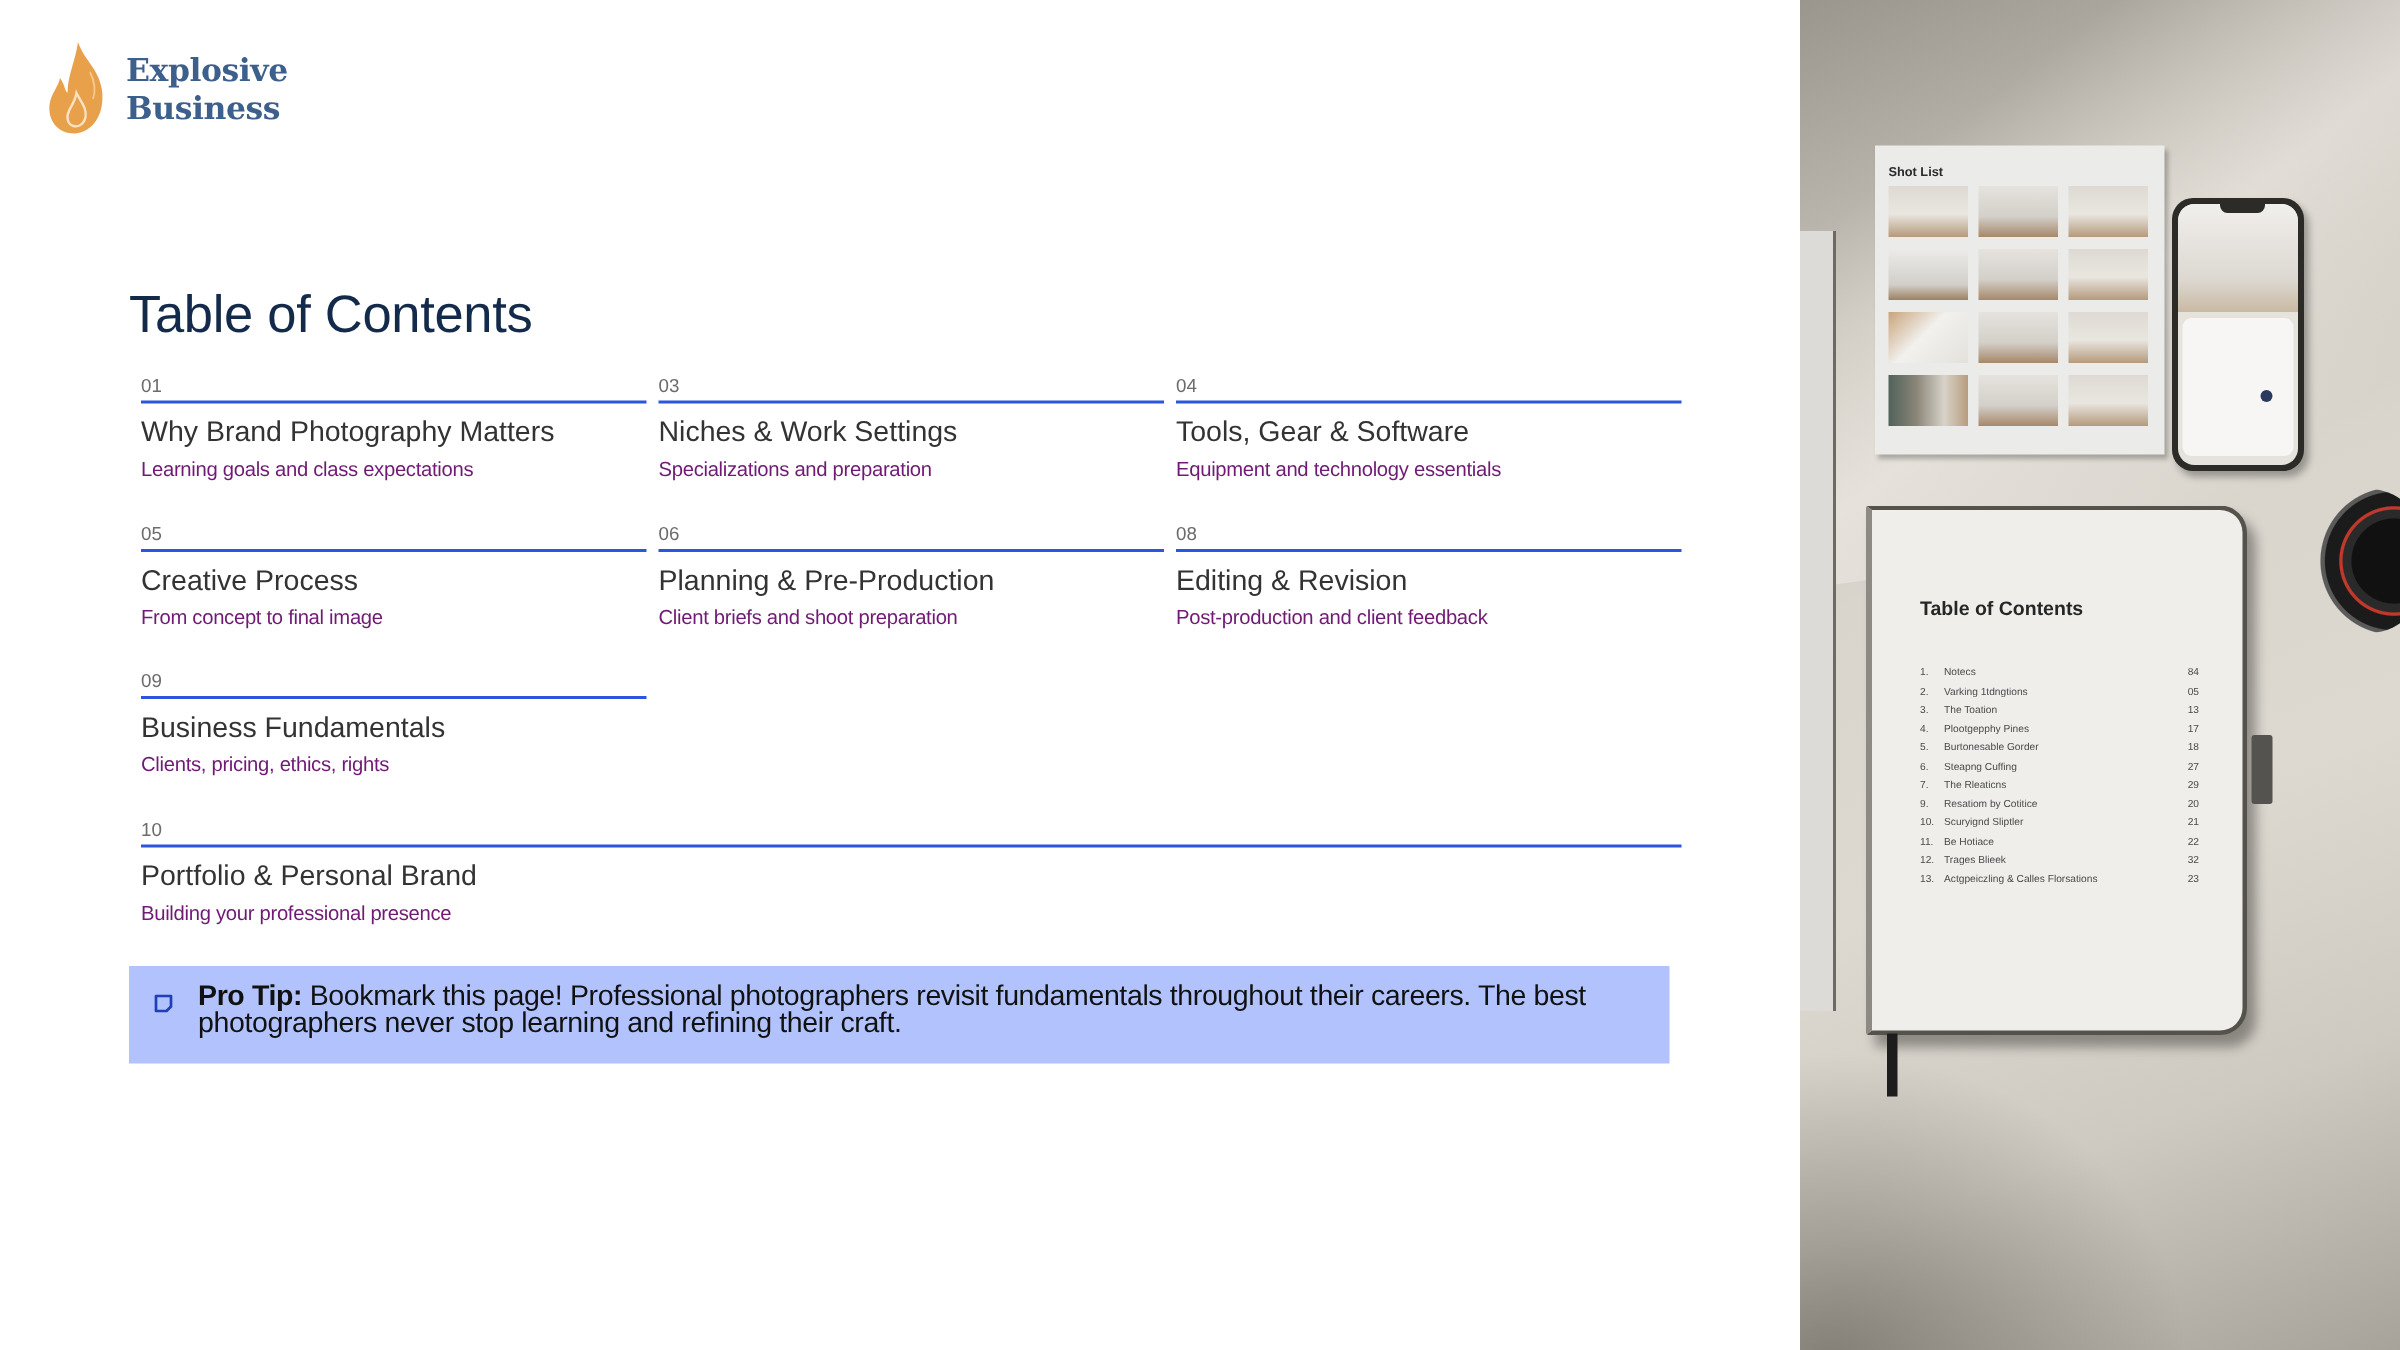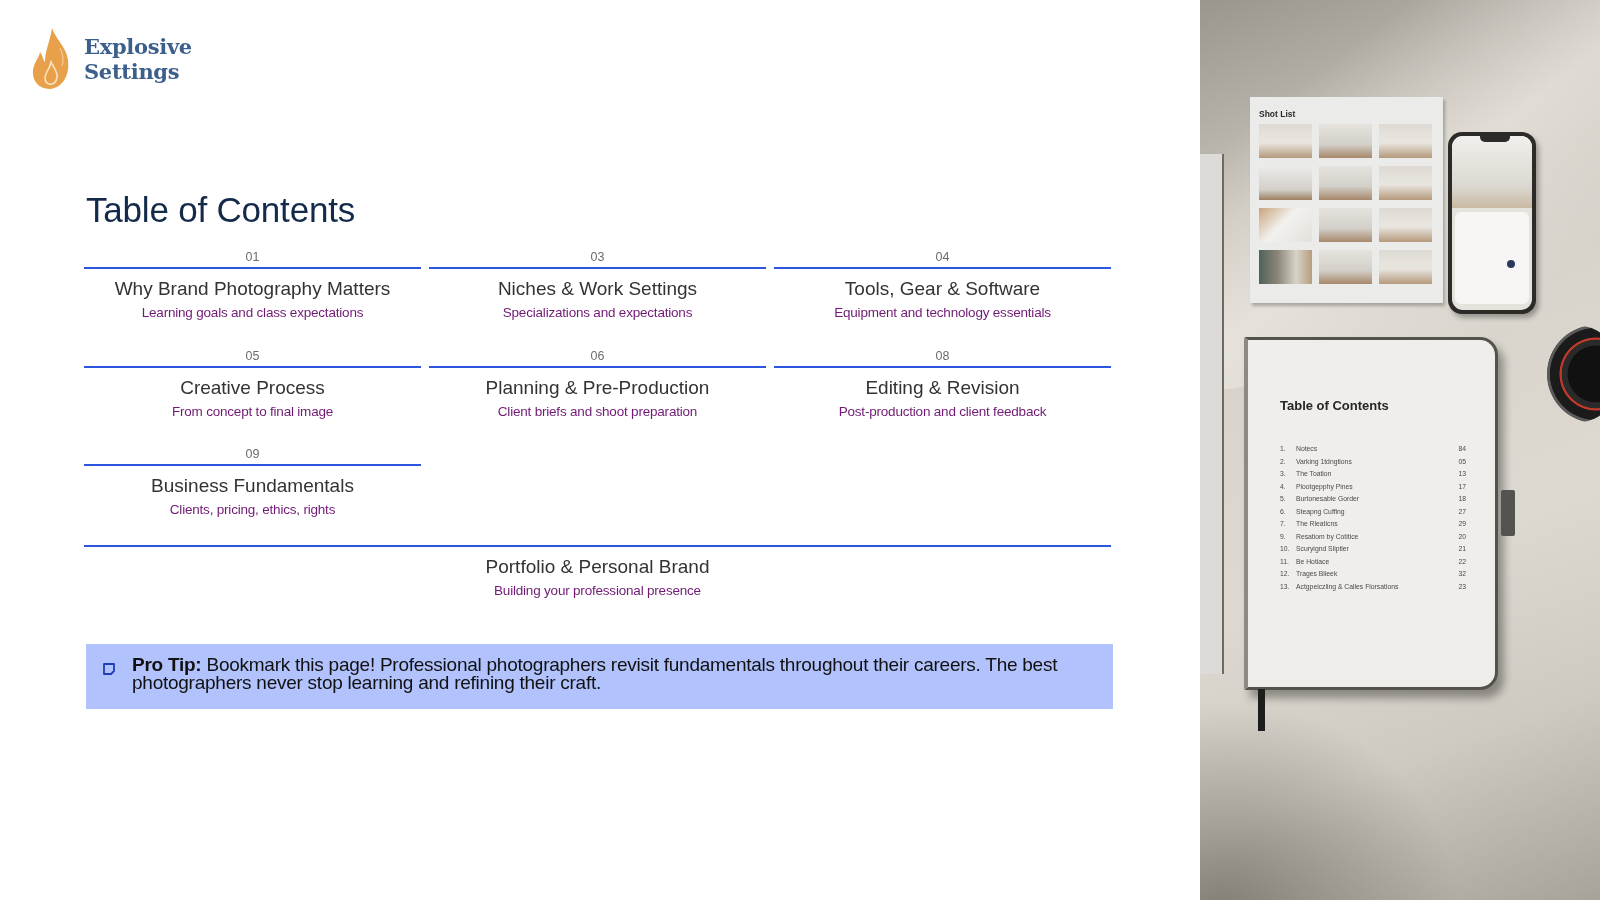--- a/index.html
+++ b/index.html
@@ -9,21 +9,21 @@
   
   .logo { position: absolute; left: 30px; top: 26px; display: flex; align-items: center; }
   .logo svg { width: 42px; height: 66px; }
   .logo-text { margin-left: 12px; font-family: "DejaVu Serif", serif; color: #3d5f8c; font-size: 21px; line-height: 25px; letter-spacing: -0.3px; font-weight: bold; }
   .logo-text span { display: block; }
 
   
   .page-title { position: absolute; left: 86px; top: 190px; font-size: 35px; color: #142a4a; font-weight: normal; letter-spacing: -0.2px; }
 
   
-  .toc { position: absolute; left: 84px; top: 247px; width: 1027px; display: grid; grid-template-columns: 337px 337px 337px; column-gap: 8px; row-gap: 0; text-align: center; }
+  .toc { position: absolute; left: 94px; top: 247px; width: 1027px; display: grid; grid-template-columns: 337px 337px 337px; column-gap: 8px; row-gap: 0; }
   .toc-item { height: 98.5px; }
   .toc-item.wide { grid-column: 1 / span 3; }
   .toc-num { font-size: 12.5px; color: #6c6c6c; height: 18px; line-height: 16px; padding-top: 2px; }
   .toc-rule { height: 2px; background: #2c55e0; margin-top: 2px; }
   .toc-title { font-size: 19px; color: #333333; margin-top: 10px; line-height: 20px; }
   .toc-sub { font-size: 13.5px; color: #701a75; margin-top: 5px; line-height: 18px; letter-spacing: -0.2px; }
 
   
   .tip { position: absolute; left: 86px; top: 644px; width: 1027px; height: 65px; background: #b1c2fd; display: flex; align-items: flex-start; padding: 12px 16px 0 16px; }
   .tip-icon { width: 14px; height: 14px; margin-top: 6px; margin-right: 16px; flex: 0 0 auto; }
@@ -69,38 +69,38 @@
 <body>
 
 <div class="logo">
   <svg viewBox="0 0 42 66">
     <path d="M22 2 C26 14 36 20 38 34 C40 50 32 62 20 63 C8 63 2 54 3 44 C4 36 9 32 10 26 C13 30 13 34 15 36 C15 24 20 16 22 2 Z" fill="#e9a04a"></path>
     <path d="M21 36 C24 42 28 46 27 52 C26 57 22 59 19 58 C15 57 14 52 16 48 C17 45 20 42 21 36 Z" fill="none" stroke="#fbe3c2" stroke-width="1.6"></path>
     <path d="M30 22 C33 28 34 34 32 40" fill="none" stroke="#f6c98f" stroke-width="1.2"></path>
   </svg>
   <div class="logo-text">
     <span>Explosive</span>
-    <span>Settings</span>
+    <span>Business</span>
   </div>
 </div>
 
 <h1 class="page-title">Table of Contents</h1>
 
 <div class="toc">
   <div class="toc-item">
     <div class="toc-num">01</div>
     <div class="toc-rule"></div>
     <div class="toc-title">Why Brand Photography Matters</div>
     <div class="toc-sub">Learning goals and class expectations</div>
   </div>
   <div class="toc-item">
     <div class="toc-num">03</div>
     <div class="toc-rule"></div>
     <div class="toc-title">Niches &amp; Work Settings</div>
-    <div class="toc-sub">Specializations and expectations</div>
+    <div class="toc-sub">Specializations and preparation</div>
   </div>
   <div class="toc-item">
     <div class="toc-num">04</div>
     <div class="toc-rule"></div>
     <div class="toc-title">Tools, Gear &amp; Software</div>
     <div class="toc-sub">Equipment and technology essentials</div>
   </div>
   <div class="toc-item">
     <div class="toc-num">05</div>
     <div class="toc-rule"></div>
@@ -119,20 +119,21 @@
     <div class="toc-title">Editing &amp; Revision</div>
     <div class="toc-sub">Post-production and client feedback</div>
   </div>
   <div class="toc-item">
     <div class="toc-num">09</div>
     <div class="toc-rule"></div>
     <div class="toc-title">Business Fundamentals</div>
     <div class="toc-sub">Clients, pricing, ethics, rights</div>
   </div>
   <div class="toc-item wide">
+    <div class="toc-num">10</div>
     <div class="toc-rule"></div>
     <div class="toc-title">Portfolio &amp; Personal Brand</div>
     <div class="toc-sub">Building your professional presence</div>
   </div>
 </div>
 
 <div class="tip">
   <svg class="tip-icon" viewBox="0 0 14 14">
     <path d="M2 2 H12 V9 L9 12 H2 Z" fill="none" stroke="#1f3fb8" stroke-width="1.8" stroke-linejoin="round"></path>
   </svg>

